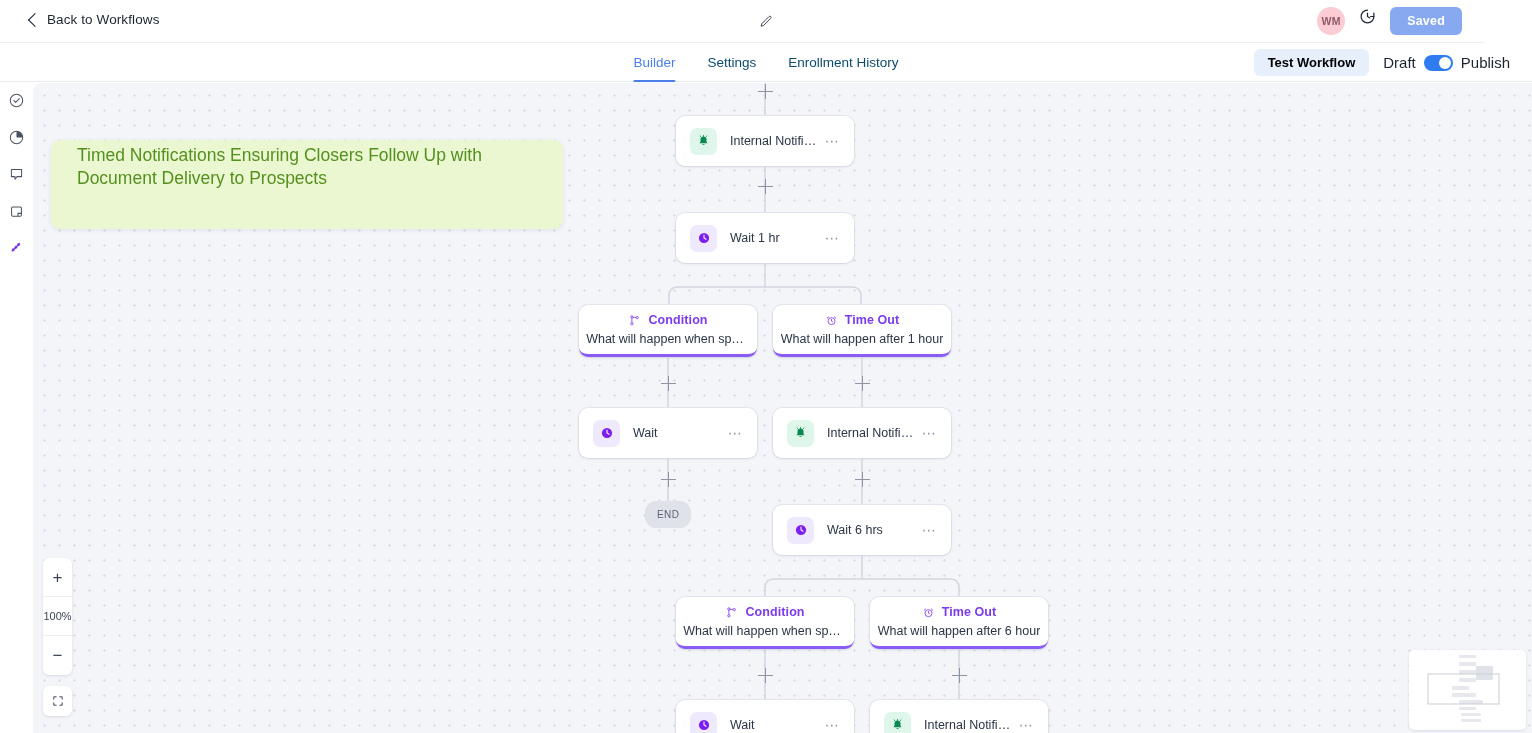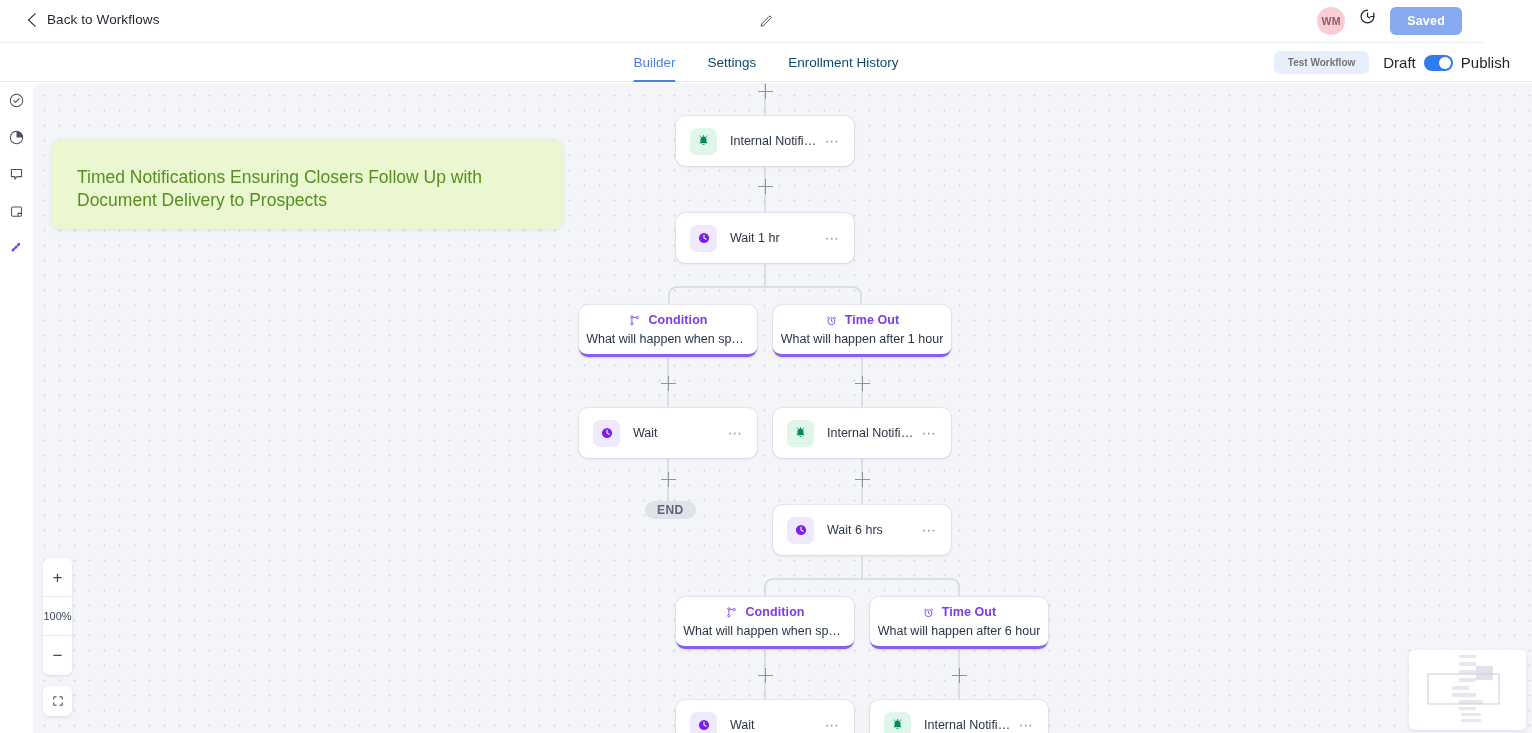--- a/index.html
+++ b/index.html
@@ -80,22 +80,22 @@
   .tab.active { color: #4a7fe8; }
   .tab.active::after {
     content: ""; position: absolute; left: 16px; right: 16px; bottom: 0;
     height: 2.5px; background: #4a7fe8; border-radius: 2px;
   }
   .tabbar-right {
     position: absolute; right: 22px; top: 0; height: 39px;
     display: flex; align-items: center; gap: 14px;
   }
   .test-workflow-btn {
-    background: #e8effc; color: #737373;
-    font-size: 10px; font-weight: 700;
+    background: #e8effc; color: #000000;
+    font-size: 13px; font-weight: 700;
     padding: 6px 14px; border-radius: 6px; border: none; cursor: pointer;
   }
   .pub-toggle-wrap { display: flex; align-items: center; gap: 8px; }
   .pub-label { font-size: 15px; color: #1b2430; font-weight: 400; }
   .toggle {
     width: 29px; height: 16px; border-radius: 9px; background: #2f7cf0;
     position: relative; cursor: pointer;
   }
   .toggle .knob {
     position: absolute; right: 2px; top: 2px;
@@ -126,21 +126,21 @@
     overflow: hidden;
   }
 
   
   .annotation {
     position: absolute; left: 18px; top: 57px;
     width: 512px; height: 89px;
     background: #eaf7d0;
     border-radius: 9px;
     box-shadow: 0 1px 4px rgba(60,70,90,.10);
-    padding: 26px 26px;
+    padding: 4px 26px;
   }
   .annotation-text {
     font-size: 17.5px; line-height: 1.32; color: #55901f; font-weight: 400;
   }
 
   
   .wires { position: absolute; left: 0; top: 0; width: 1499px; height: 650px; }
 
   
   .plus {
@@ -201,22 +201,22 @@
   .branch-sub {
     font-size: 12.5px; color: #2b3546; white-space: nowrap;
     max-width: 92%; overflow: hidden; text-overflow: ellipsis;
     text-align: center;
   }
 
   
   .end-pill {
     position: absolute;
     background: #dfe2e8; color: #5d6475;
-    font-size: 12px; font-weight: 700; letter-spacing: .4px;
-    padding: 2px 12px; border-radius: 11px;
+    font-size: 10px; font-weight: 400; letter-spacing: .4px;
+    padding: 8px 12px; border-radius: 11px;
   }
 
   
   .zoomstack {
     position: absolute; left: 10px; bottom: 58px;
     width: 29px;
     background: #ffffff; border-radius: 6px;
     box-shadow: 0 1px 3px rgba(40,50,75,.13);
     overflow: hidden;
   }

